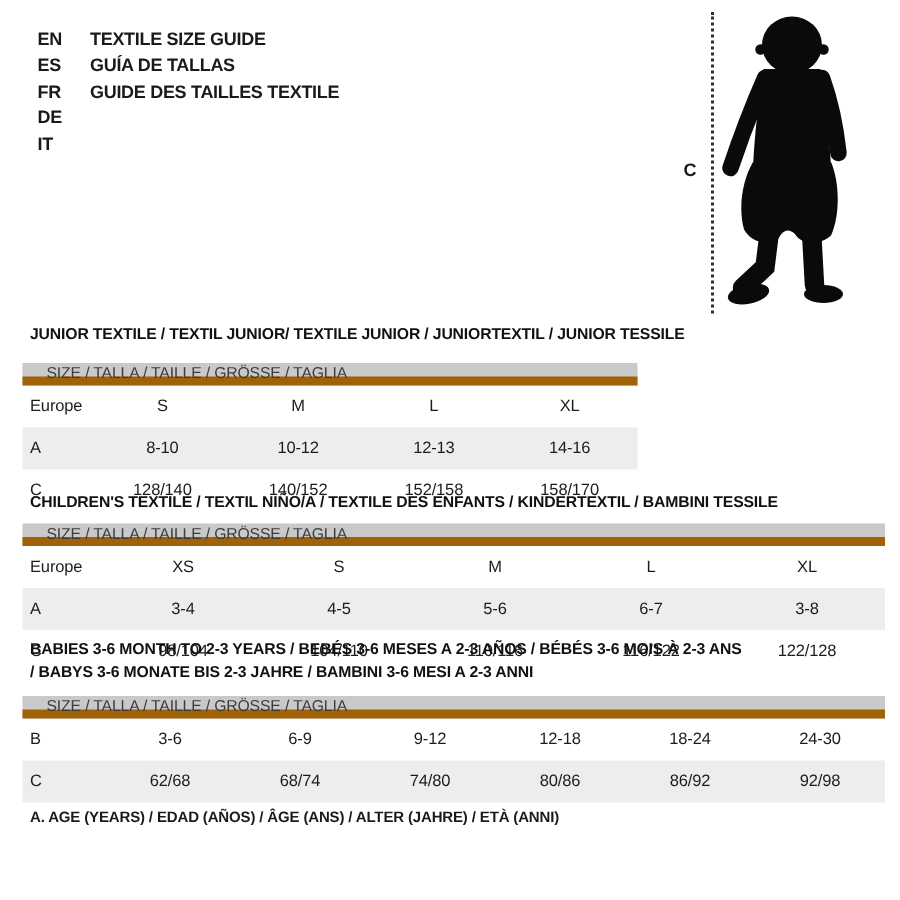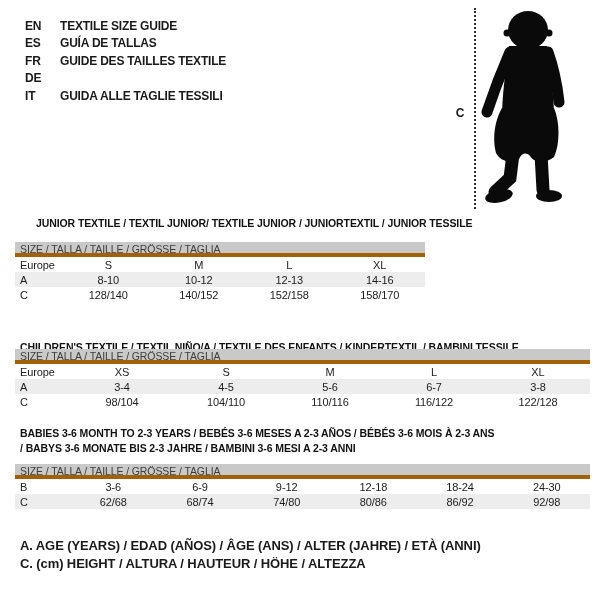--- a/index.html
+++ b/index.html
@@ -21,32 +21,32 @@
   .measure-label{left:450px;top:106px;width:20px;text-align:center;font-size:12px;font-weight:bold;}
   .baby{left:477px;top:6px;}
 
   
   .sec-title{left:20px;font-size:10.5px;font-weight:bold;letter-spacing:-0.1px;line-height:15px;color:#111;}
 
   
   .tbl{left:15px;}
   .tbl .bar{
     height:15px;line-height:15px;background:#c9c9c9;color:#3c3c3c;
-    font-size:10.5px;padding-left:5px;border-bottom:4px solid #a16207;
+    font-size:10.5px;padding-left:16px;border-bottom:6px solid #a16207;
     box-sizing:border-box;letter-spacing:-0.1px;
   }
-  .row{display:flex;height:15px;align-items:center;font-size:11px;letter-spacing:-0.1px;color:#1c1c1c;}
+  .row{display:flex;height:28px;align-items:center;font-size:11px;letter-spacing:-0.1px;color:#1c1c1c;}
   .rows .row:nth-child(even){background:#ededed;}
   .row .lbl{padding-left:5px;box-sizing:border-box;}
   .t1 .lbl{width:48px;}
   .t2 .lbl,.t3 .lbl{width:55px;}
   .row .cell{flex:1;text-align:center;}
 
   
-  .legend{left:20px;top:537px;font-size:13px;font-weight:bold;letter-spacing:-0.1px;}
+  .legend{left:20px;top:537px;font-size:10px;font-weight:bold;letter-spacing:-0.1px;}
   .legend div{height:17.5px;line-height:17.5px;white-space:nowrap;}
 </style>
 </head>
 <body>
 
 <div class="abs lang-list">
   <div class="lang-row">
     <span class="lang-code">EN</span>
     <span class="lang-title">TEXTILE SIZE GUIDE</span>
   </div>
@@ -56,41 +56,40 @@
   </div>
   <div class="lang-row">
     <span class="lang-code">FR</span>
     <span class="lang-title">GUIDE DES TAILLES TEXTILE</span>
   </div>
   <div class="lang-row">
     <span class="lang-code">DE</span>
   </div>
   <div class="lang-row">
     <span class="lang-code">IT</span>
-    <span class="lang-title">GUIDA ALLE TAGLIE TESSILI</span>
   </div>
 </div>
 
 <div class="abs measure-line"></div>
 <div class="abs measure-label">C</div>
 <svg class="abs baby" width="106" height="204" viewBox="0 0 106 204" fill="#0a0a0a">
   <ellipse cx="51" cy="24" rx="20" ry="19"></ellipse>
   <circle cx="30" cy="27" r="3.5"></circle>
   <circle cx="72" cy="27" r="3.5"></circle>
   <path d="M32 40 C29 60 26 82 25 106 L77 106 C76 82 73 60 70 40 Z"></path>
   <path d="M33 46 C26 62 17 85 10 106" stroke="#0a0a0a" stroke-width="11" stroke-linecap="round" fill="none"></path>
   <path d="M71 46 C76 60 80 78 82 96" stroke="#0a0a0a" stroke-width="11" stroke-linecap="round" fill="none"></path>
   <path d="M25 102 C18 114 15 132 19 147 C24 156 35 158 42 153 C45 147 49 146 53 150 C57 157 69 158 77 151 C83 138 83 116 77 102 Z"></path>
   <path d="M36 148 L33 172 L18 186" stroke="#0a0a0a" stroke-width="13" stroke-linecap="round" fill="none"></path>
   <ellipse cx="22" cy="190" rx="14" ry="6.5" transform="rotate(-12 22 190)"></ellipse>
   <path d="M64 148 L66 184" stroke="#0a0a0a" stroke-width="13" stroke-linecap="round" fill="none"></path>
   <ellipse cx="72" cy="190" rx="13" ry="6"></ellipse>
 </svg>
 
-<div class="abs sec-title" style="top:216px;margin-left:16px;">JUNIOR TEXTILE / TEXTIL JUNIOR/ TEXTILE JUNIOR / JUNIORTEXTIL / JUNIOR TESSILE</div>
+<div class="abs sec-title" style="top:216px;">JUNIOR TEXTILE / TEXTIL JUNIOR/ TEXTILE JUNIOR / JUNIORTEXTIL / JUNIOR TESSILE</div>
 <div class="abs tbl t1" style="top:242px;width:410px;">
   <div class="bar">SIZE / TALLA / TAILLE / GRÖSSE / TAGLIA</div>
   <div class="rows">
     <div class="row">
       <div class="lbl">Europe</div>
       <div class="cell">S</div>
       <div class="cell">M</div>
       <div class="cell">L</div>
       <div class="cell">XL</div>
     </div>
@@ -104,21 +103,21 @@
     <div class="row">
       <div class="lbl">C</div>
       <div class="cell">128/140</div>
       <div class="cell">140/152</div>
       <div class="cell">152/158</div>
       <div class="cell">158/170</div>
     </div>
   </div>
 </div>
 
-<div class="abs sec-title" style="top:340px;">CHILDREN'S TEXTILE / TEXTIL NIÑO/A / TEXTILE DES ENFANTS / KINDERTEXTIL / BAMBINI TESSILE</div>
+<div class="abs sec-title" style="top:328px;">CHILDREN'S TEXTILE / TEXTIL NIÑO/A / TEXTILE DES ENFANTS / KINDERTEXTIL / BAMBINI TESSILE</div>
 <div class="abs tbl t2" style="top:349px;width:575px;">
   <div class="bar">SIZE / TALLA / TAILLE / GRÖSSE / TAGLIA</div>
   <div class="rows">
     <div class="row">
       <div class="lbl">Europe</div>
       <div class="cell">XS</div>
       <div class="cell">S</div>
       <div class="cell">M</div>
       <div class="cell">L</div>
       <div class="cell">XL</div>
@@ -162,14 +161,13 @@
       <div class="cell">74/80</div>
       <div class="cell">80/86</div>
       <div class="cell">86/92</div>
       <div class="cell">92/98</div>
     </div>
   </div>
 </div>
 
 <div class="abs legend">
   <div>A. AGE (YEARS) / EDAD (AÑOS) / ÂGE (ANS) / ALTER (JAHRE) / ETÀ (ANNI)</div>
-  <div>C. (cm) HEIGHT / ALTURA / HAUTEUR / HÖHE / ALTEZZA</div>
 </div>
 
 </body></html>

